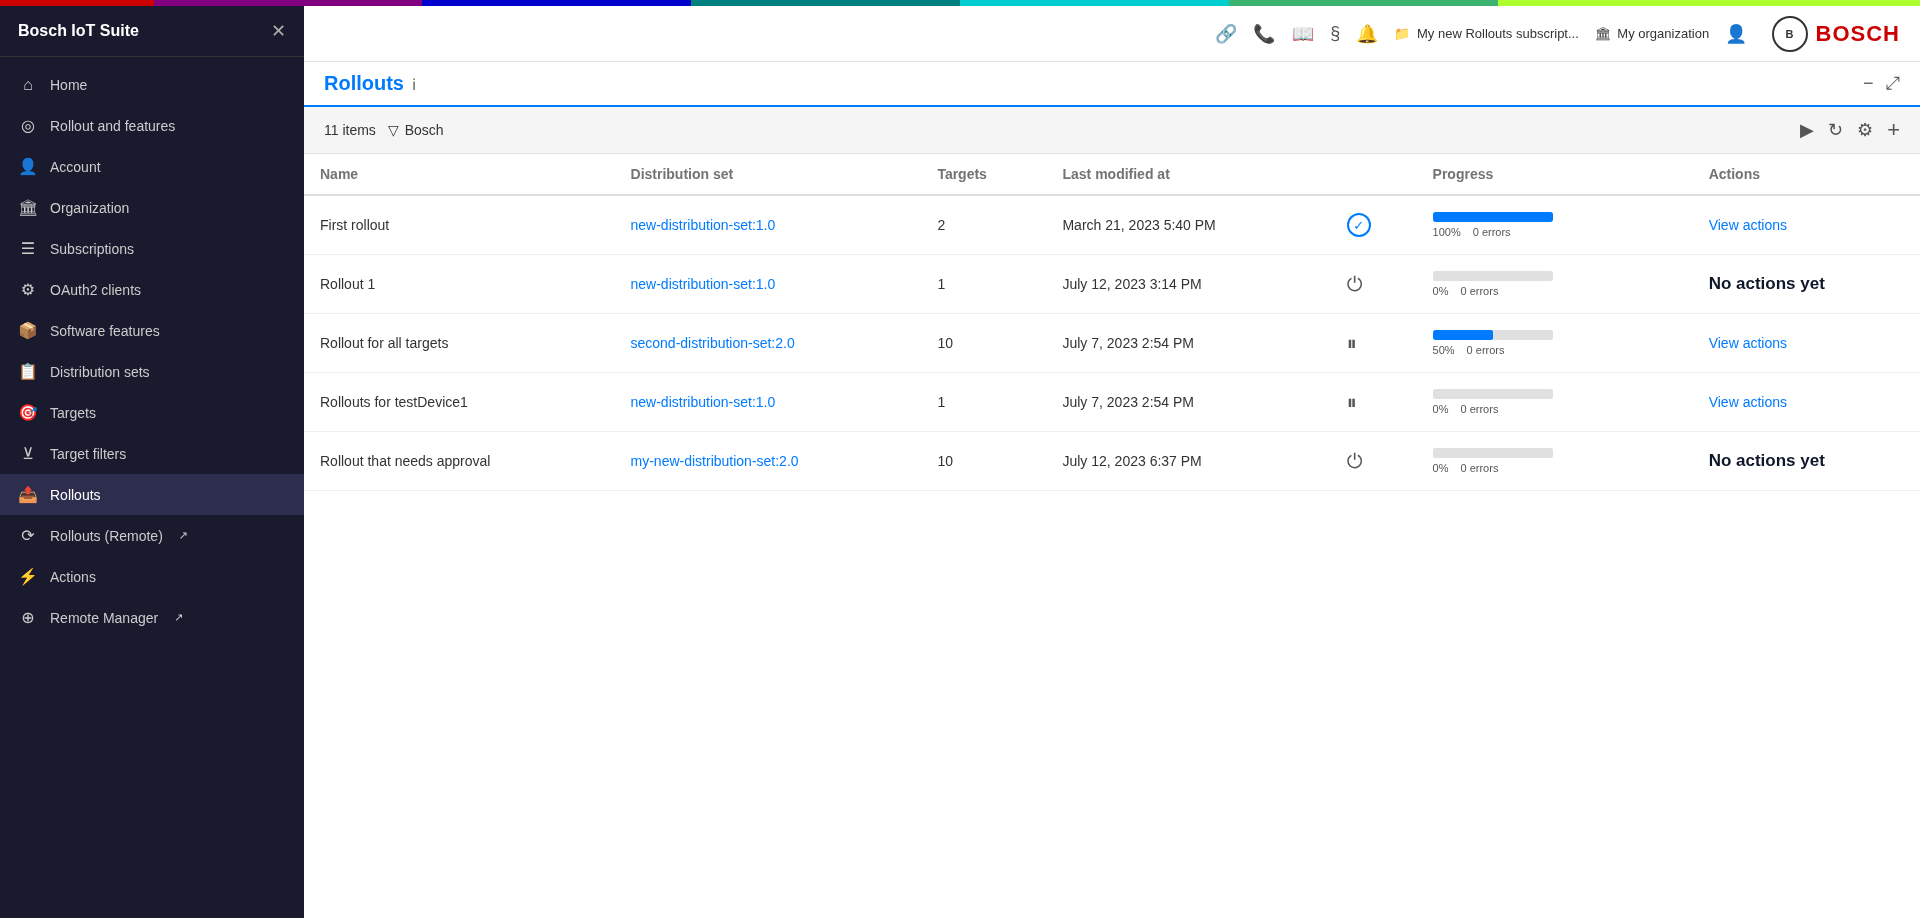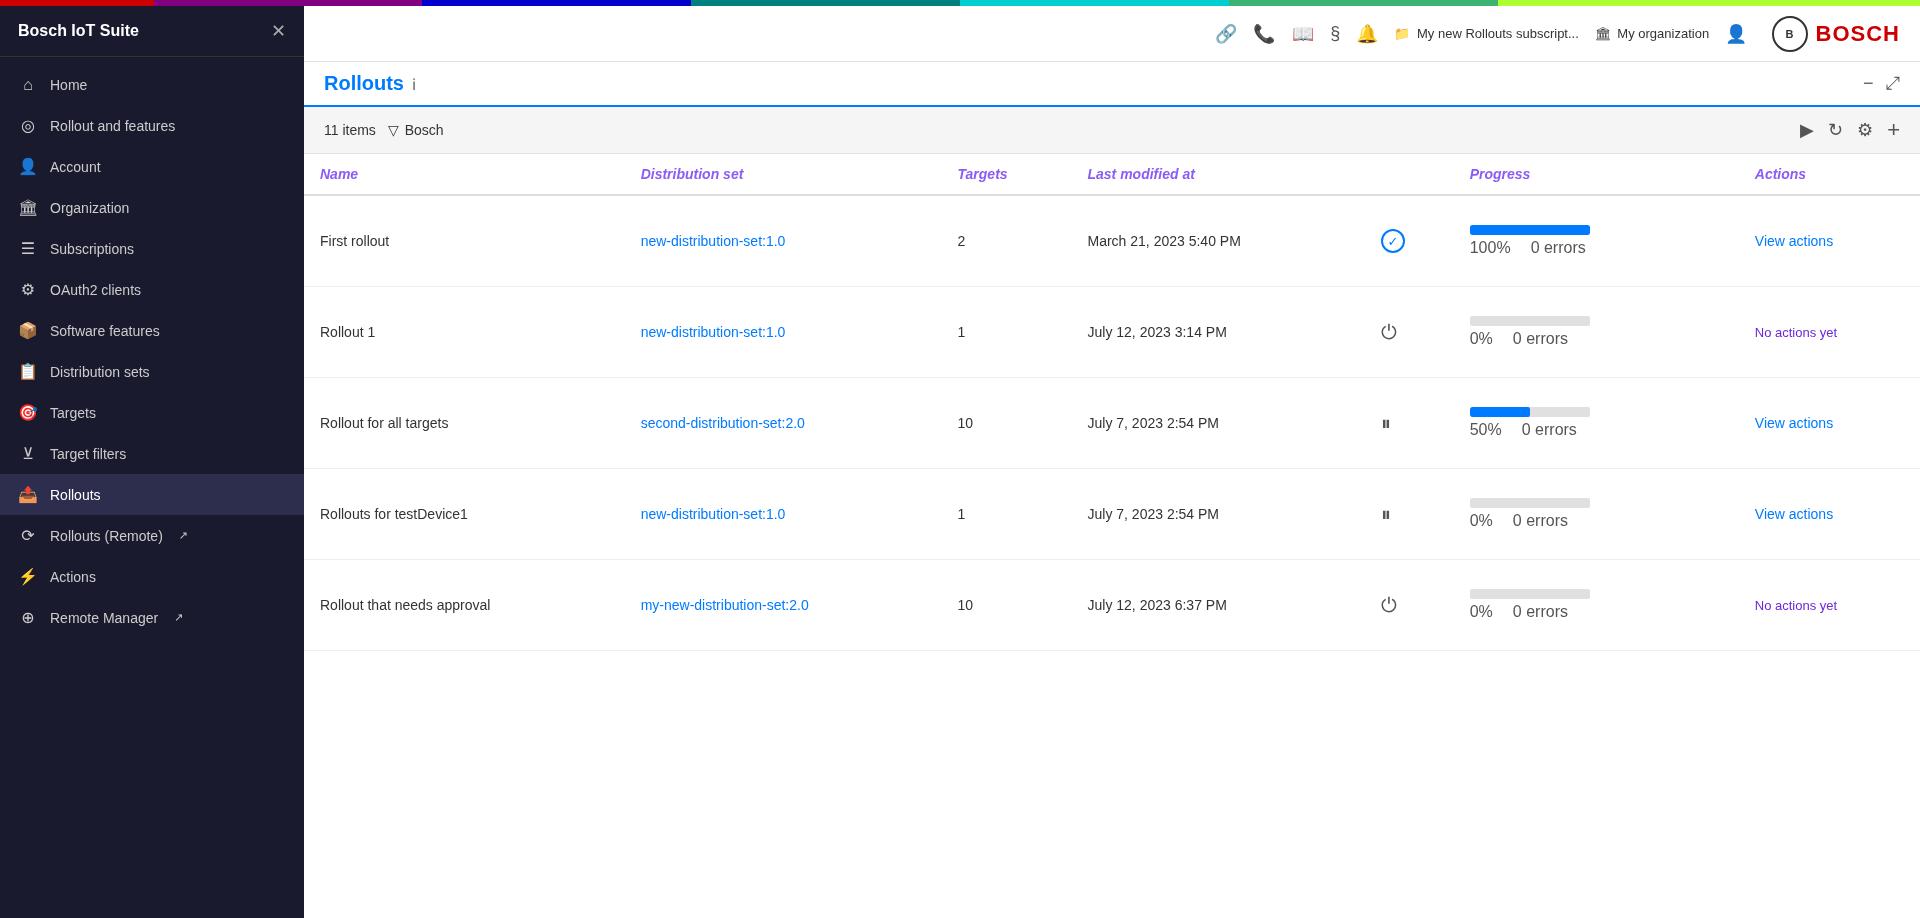--- a/index.html
+++ b/index.html
@@ -179,32 +179,31 @@
     
     .table-container { flex: 1; overflow-y: auto; }
 
     table { width: 100%; border-collapse: collapse; }
 
     thead th {
       text-align: left;
       padding: 12px 16px;
       font-weight: bold;
       font-size: 14px;
-      color: #8b5cf6;
+      color: #737373;
       border-bottom: 2px solid #ddd;
       background: #fff;
       position: sticky;
       top: 0;
-      font-style: italic;
     }
 
     tbody tr { border-bottom: 1px solid #eee; }
 
     tbody td {
-      padding: 29px 16px;
+      padding: 16px 16px;
       color: #333;
       font-size: 14px;
       vertical-align: middle;
     }
 
     .dist-set-link { color: #007bff; text-decoration: none; }
 
     .progress-cell { min-width: 180px; }
     .progress-bar-container {
       width: 120px;
@@ -212,24 +211,24 @@
       background: #e0e0e0;
       border-radius: 2px;
       overflow: hidden;
       margin-bottom: 4px;
     }
     .progress-bar-fill {
       height: 100%;
       background: #007bff;
       border-radius: 2px;
     }
-    .progress-stats { display: flex; gap: 20px; font-size: 16px; color: #555; }
+    .progress-stats { display: flex; gap: 12px; font-size: 11px; color: #555; }
 
     .actions-cell { color: #007bff; cursor: pointer; white-space: nowrap; }
-    .no-actions { color: #6d28d9; font-size: 13px; }
+    .no-actions { color: #0f172a; font-size: 17px; font-weight: bold; }
 
     .status-icon { font-size: 18px; color: #555; cursor: pointer; }
     .status-icon.complete { color: #007bff; }
 
     
     .table-container::-webkit-scrollbar { width: 8px; }
     .table-container::-webkit-scrollbar-track { background: #f0f0f0; }
     .table-container::-webkit-scrollbar-thumb { background: #ccc; border-radius: 4px; }
   </style>
 </head>

